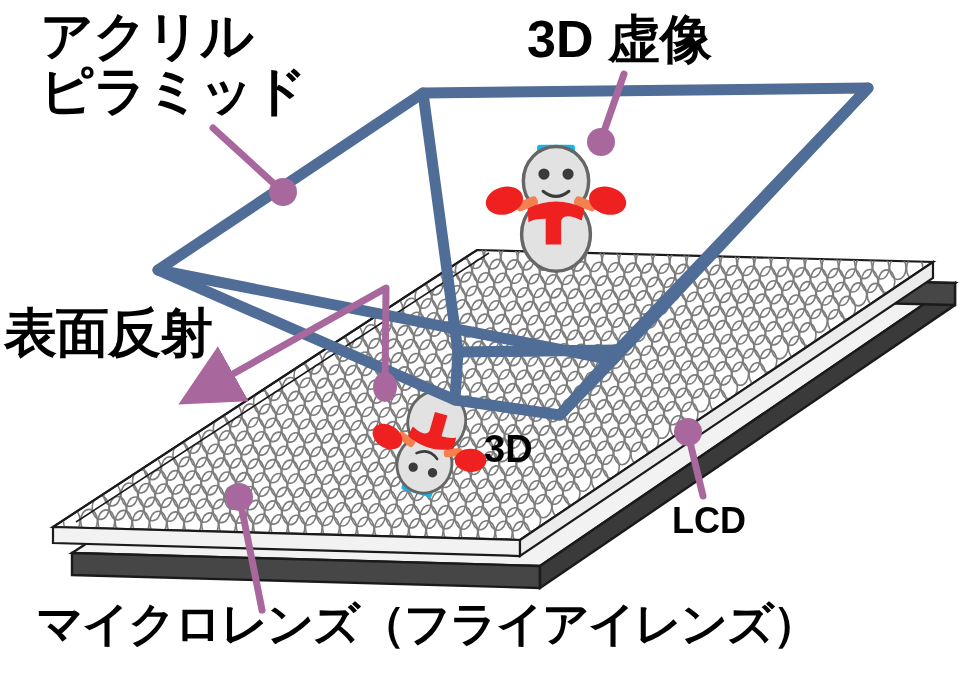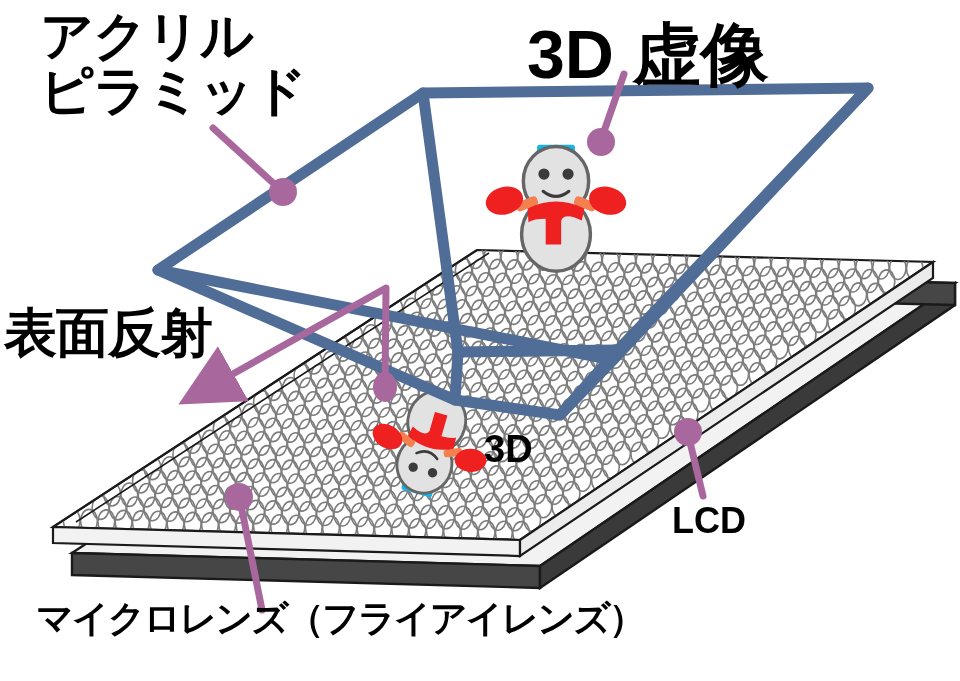--- a/index.html
+++ b/index.html
@@ -2,25 +2,25 @@
 <html><head>
 <meta charset="utf-8">
 <style>
   html,body{margin:0;padding:0;background:#fff;}
   body{width:960px;height:681px;overflow:hidden;
        font-family:"Liberation Sans","DejaVu Sans",sans-serif;}
   #stage{position:relative;width:960px;height:487px;background:#ffffff;}
   #art{position:absolute;left:0;top:0;width:960px;height:681px;}
   .lbl{position:absolute;color:#000;font-weight:700;white-space:pre;line-height:1.04;}
   .lbl-acrylic{left:40px;top:8px;font-size:53px;letter-spacing:-1px;}
-  .lbl-virtual{left:527px;top:12px;font-size:68px;letter-spacing:0px;margin-top:7px;}
+  .lbl-virtual{left:527px;top:12px;font-size:52px;letter-spacing:0px;}
   .lbl-surface{left:4px;top:305px;font-size:53px;letter-spacing:-1px;text-align:center;}
   .lbl-3d{left:484px;top:430px;font-size:38px;}
   .lbl-lcd{left:672px;top:502px;font-size:36px;}
-  .lbl-micro{left:36px;top:600px;font-size:37px;letter-spacing:-2px;}
+  .lbl-micro{left:36px;top:600px;font-size:47px;letter-spacing:-2px;}
 </style>
 </head>
 <body>
 
 <div id="stage">
 
   <svg id="art" viewBox="0 0 960 681">
     <defs>
       <clipPath id="lensClip">
         <polygon points="53,527 477,250 933,262 520,540"></polygon>

